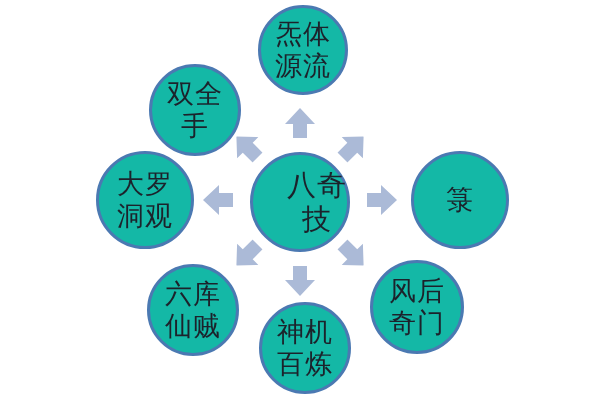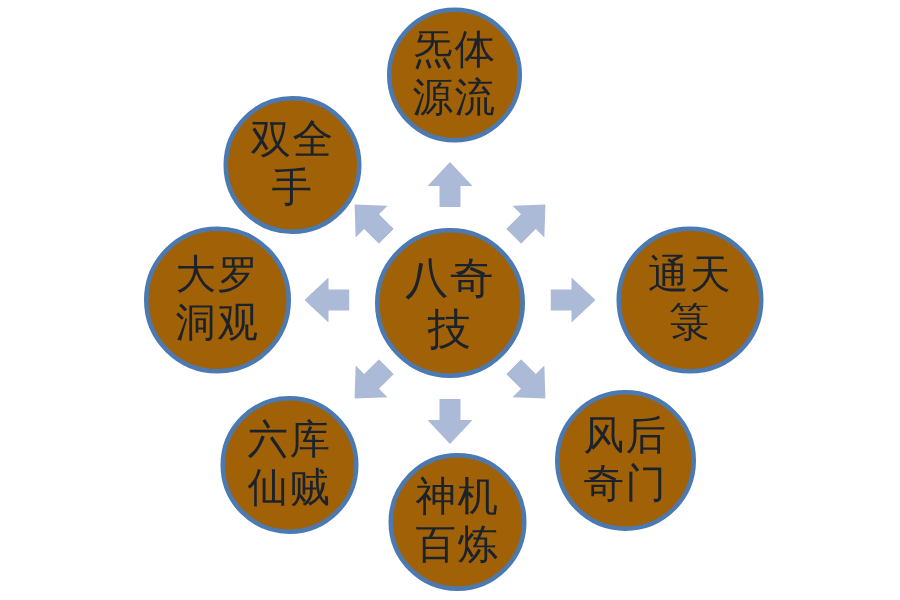--- a/index.html
+++ b/index.html
@@ -16,31 +16,31 @@
     font-family: "DejaVu Serif", "Liberation Serif", serif;
     color: var(--text);
     overflow: hidden;
   }
   .canvas { position: relative; width: 600px; height: 400px; }
 
   .circle {
     position: absolute;
     border: 3px solid var(--circle-stroke);
     border-radius: 50%;
-    background: #a16207;
+    background: #14b8a6;
     display: flex;
     align-items: center;
     justify-content: center;
     text-align: center;
   }
   .label { line-height: 1.18; letter-spacing: 1px; }
   .label .line { display: block; white-space: nowrap; }
 
   .node  { font-size: 27px; }
-  .hub   { font-size: 29px; }
+  .hub   { font-size: 29px; justify-content: flex-end; }
 
   
   .pos-center       { left: 250px; top: 152px; width: 100px; height: 100px; }
   .pos-top          { left: 258px; top:   5px; width:  90px; height:  90px; }
   .pos-top-right    { left: 370px; top:  48px; width:  92px; height:  92px; }
   .pos-right        { left: 411px; top: 151px; width:  98px; height:  98px; }
   .pos-bottom-right { left: 370px; top: 260px; width:  94px; height:  94px; }
   .pos-bottom       { left: 259px; top: 302px; width:  92px; height:  92px; }
   .pos-bottom-left  { left: 147px; top: 264px; width:  92px; height:  92px; }
   .pos-left         { left:  96px; top: 151px; width:  98px; height:  98px; align-items: center; }
@@ -111,21 +111,20 @@
   </div>
 
   <div class="circle node pos-top">
     <div class="label">
       <span class="line">炁体</span>
       <span class="line">源流</span>
     </div>
   </div>
   <div class="circle node pos-right">
     <div class="label">
-      <span class="line">通天</span>
       <span class="line">箓</span>
     </div>
   </div>
   <div class="circle node pos-bottom">
     <div class="label">
       <span class="line">神机</span>
       <span class="line">百炼</span>
     </div>
   </div>
   <div class="circle node pos-bottom-right">

